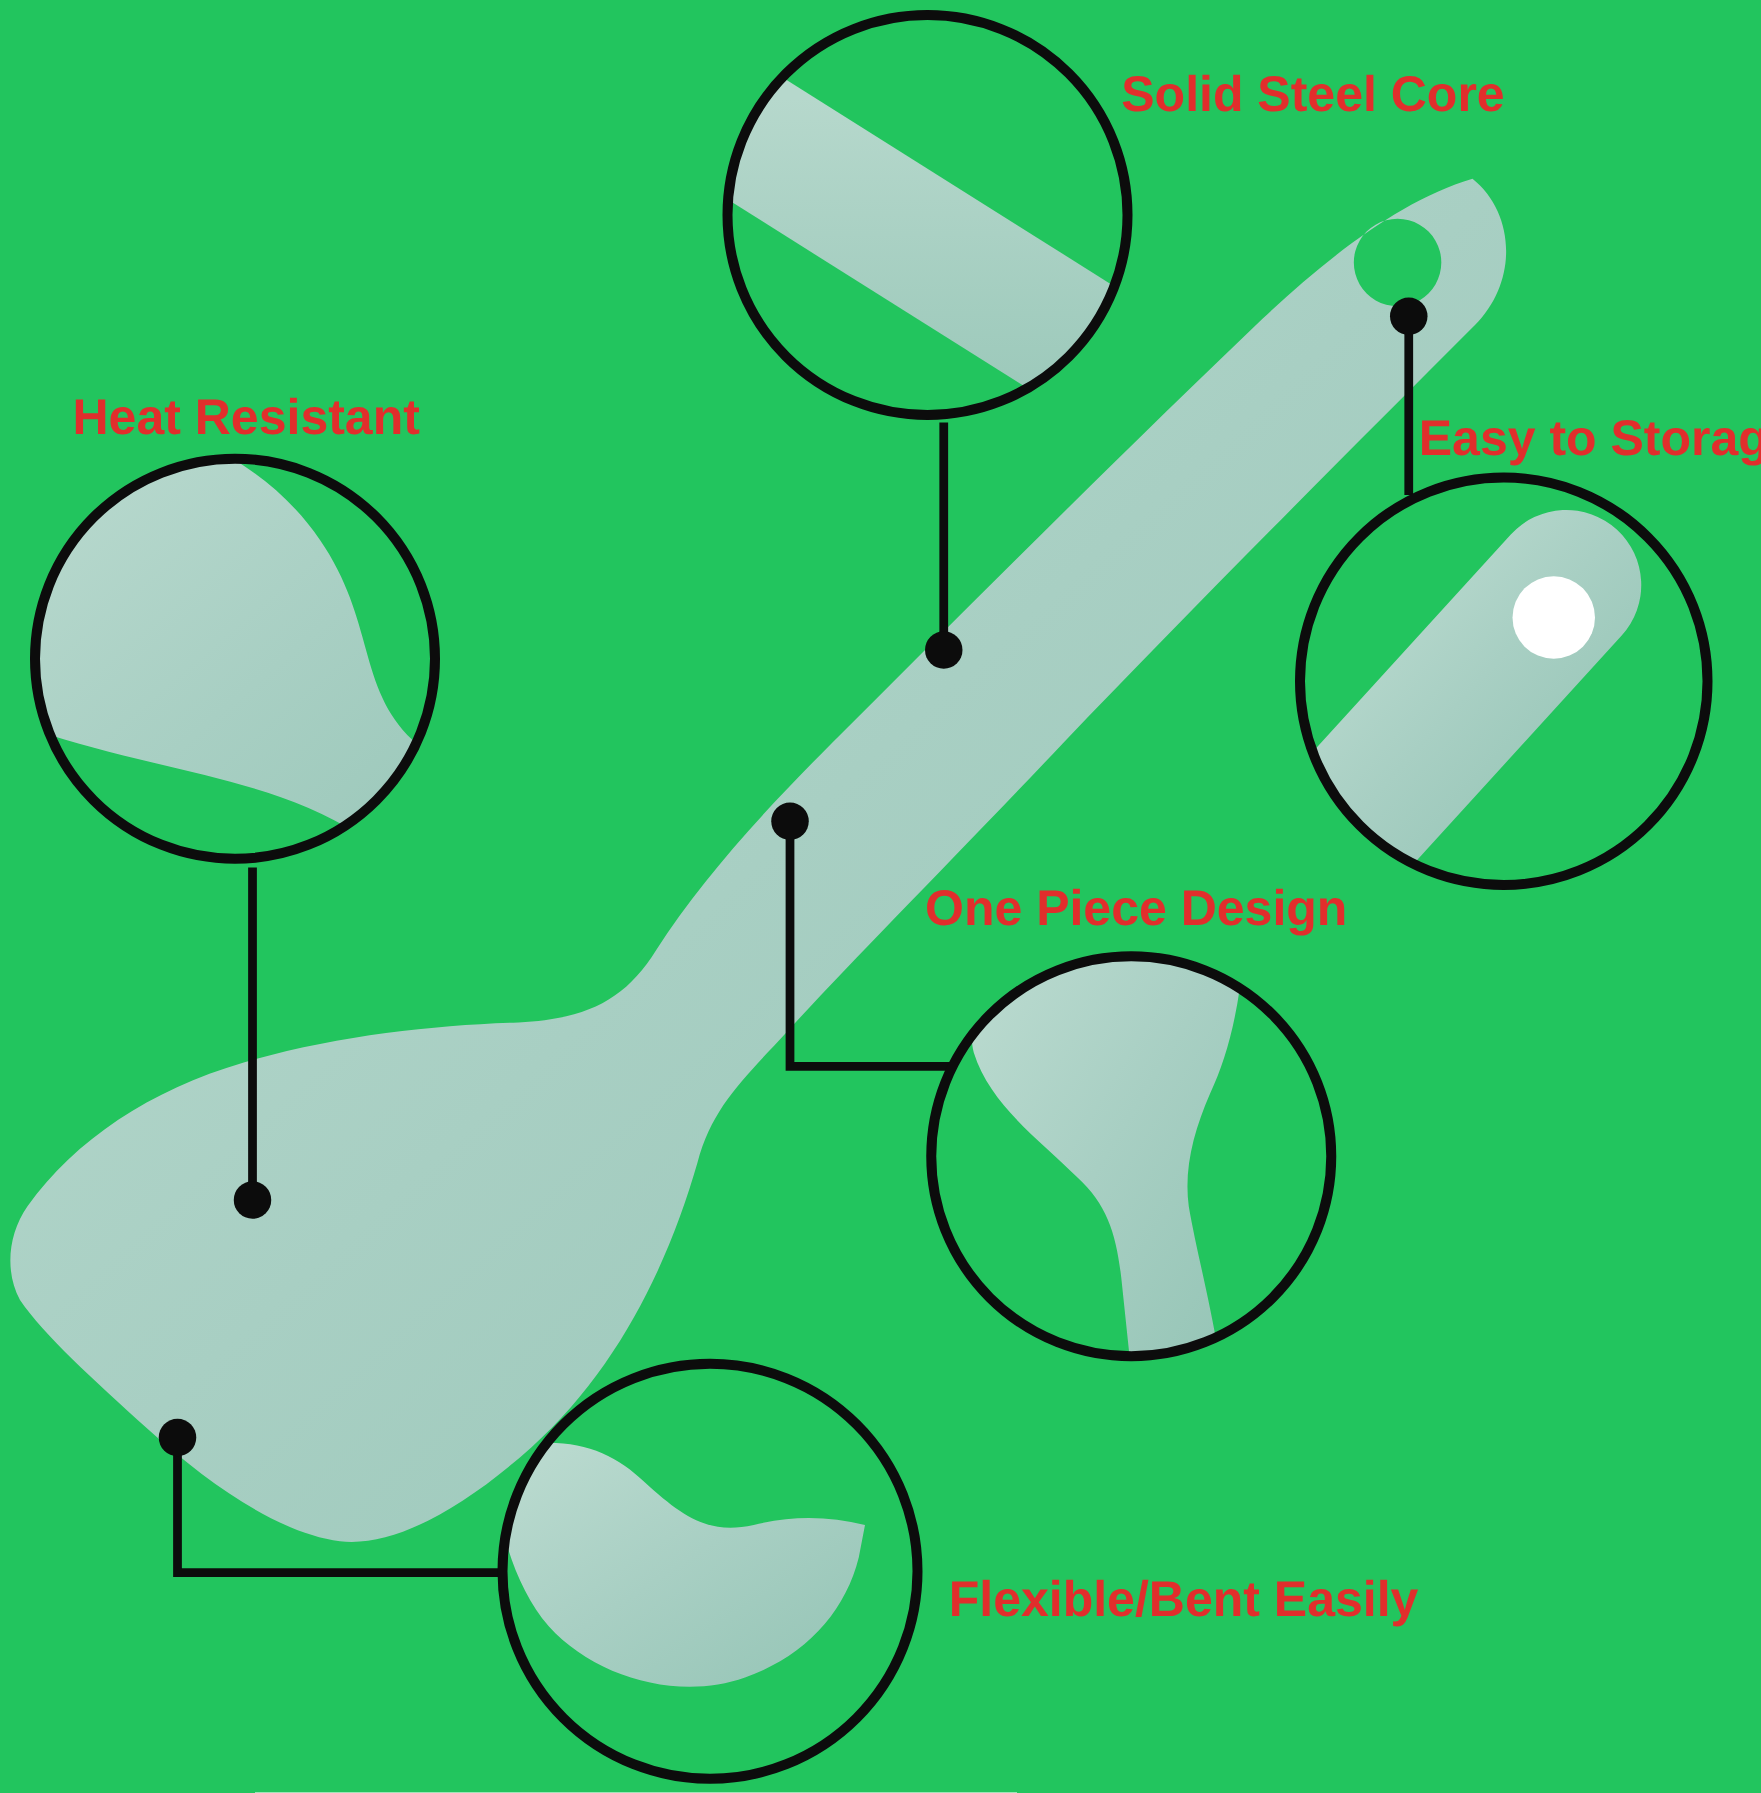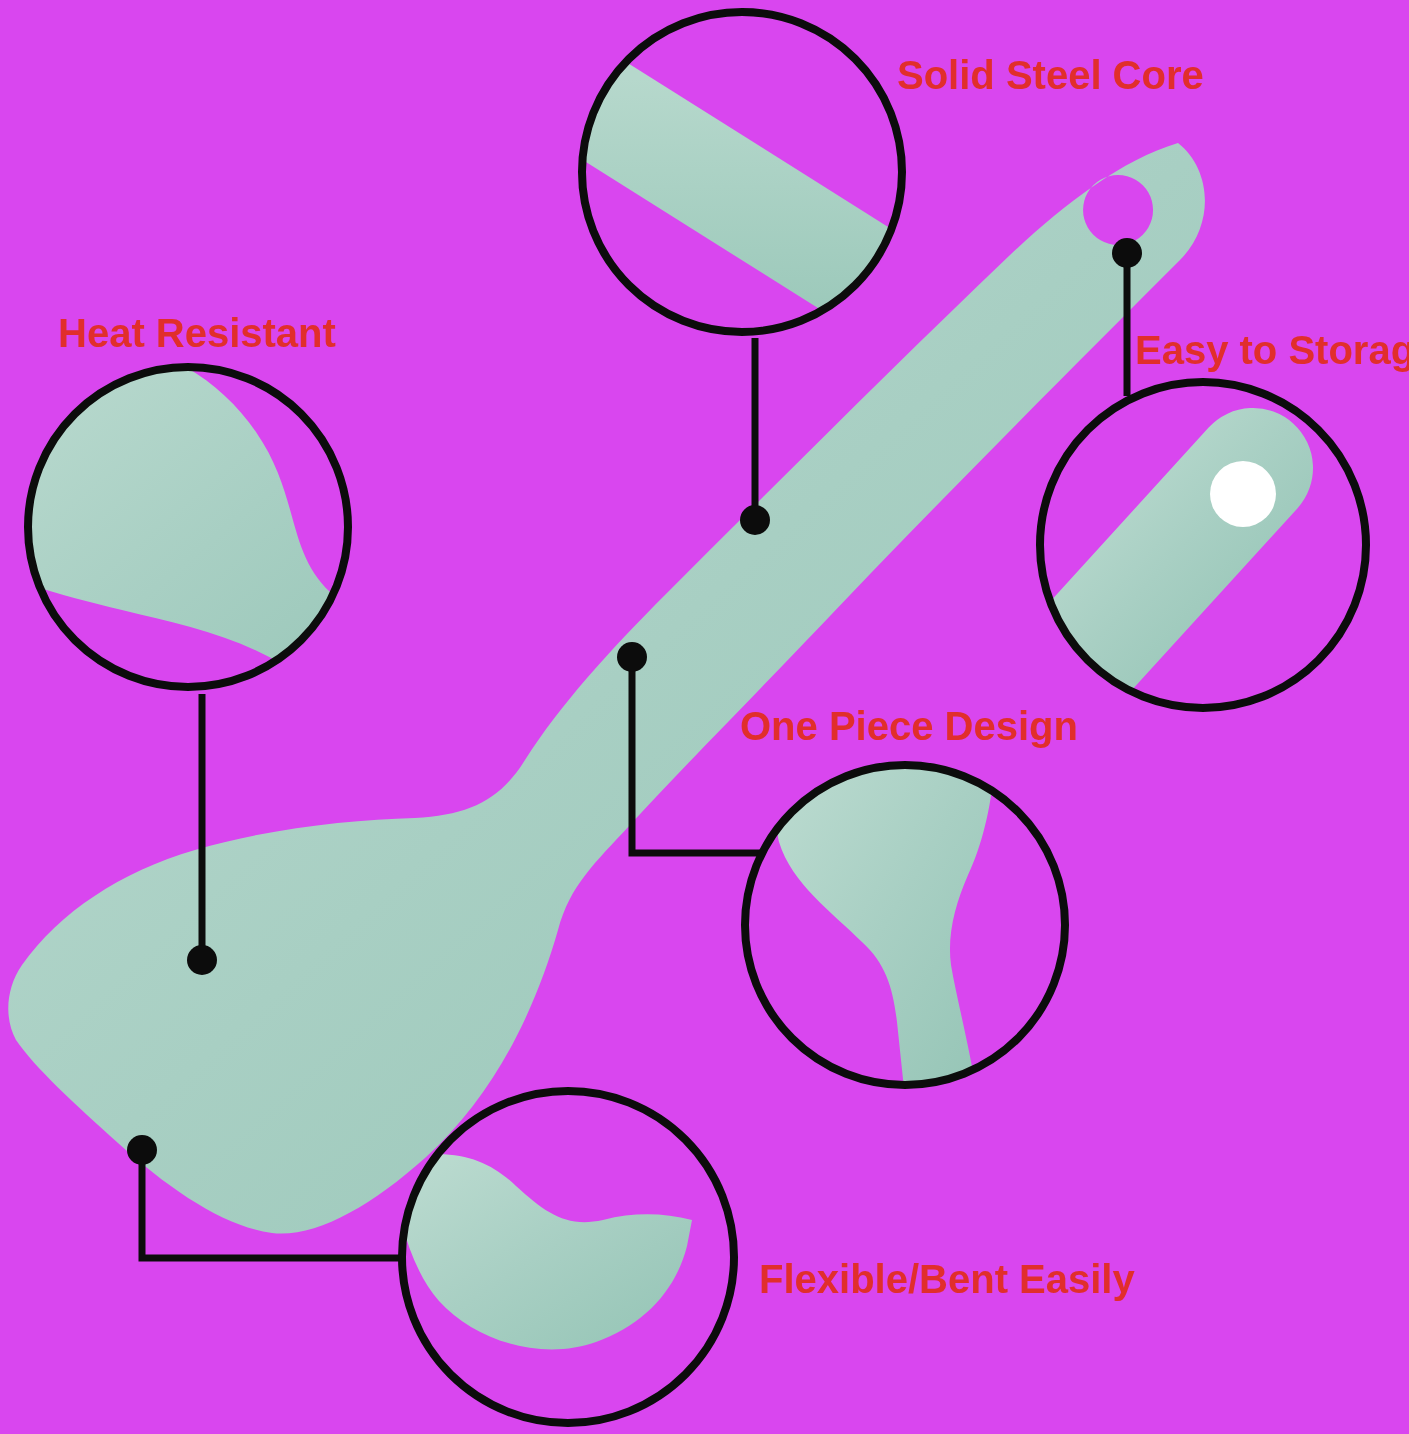--- a/index.html
+++ b/index.html
@@ -4,21 +4,21 @@
 <style>
   html, body {
     margin: 0;
     padding: 0;
     background: #ffffff;
   }
   .stage {
     position: relative;
     width: 1409px;
     height: 1434px;
-    background: #d946ef;
+    background: #22c55e;
     overflow: hidden;
     font-family: "Liberation Sans", sans-serif;
   }
   svg { display: block; }
   .callout-label {
     font-family: "Liberation Sans", sans-serif;
     font-weight: bold;
     font-size: 40px;
   }
 </style>

